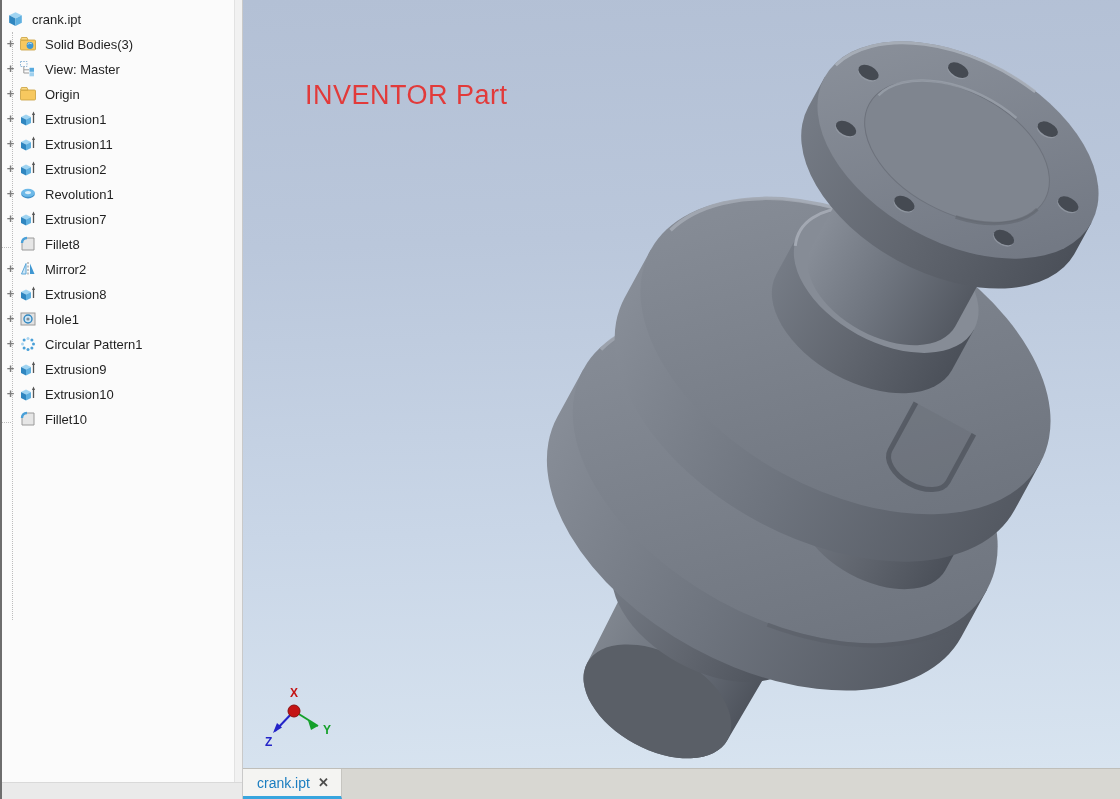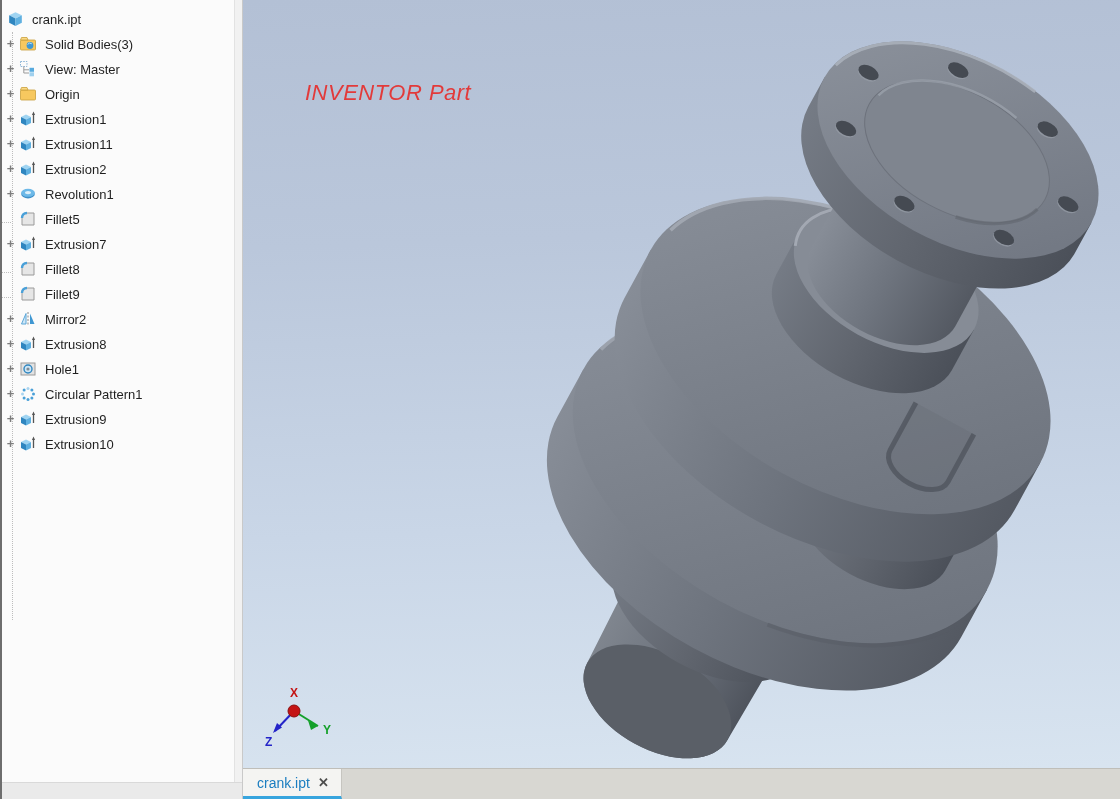--- a/index.html
+++ b/index.html
@@ -45,22 +45,22 @@
     position:absolute;bottom:0;left:0;right:0;height:16px;
     background:#eaeaea;border-top:1px solid #d9d9d9;
   }
   
   .viewport{
     position:relative;flex:1;height:799px;overflow:hidden;
     background:linear-gradient(178deg,#b3c0d5 0%, #bac7db 30%, #c9d6e7 65%, #d8e4f0 96%);
   }
   .annotation{
     position:absolute;left:62px;top:80px;
-    font-size:22px;letter-spacing:.5px;color:#e23a3a;
-    z-index:5;user-select:none;font-style:italic;
+    font-size:27px;letter-spacing:.5px;color:#e23a3a;
+    z-index:5;user-select:none;
   }
   .model-svg{position:absolute;left:0;top:0;z-index:2;}
   .triad-svg{position:absolute;left:8px;top:682px;z-index:4;}
   .triad-label{font-size:12px;font-weight:bold;font-family:"Liberation Sans",sans-serif;}
   
   .tabbar{
     position:absolute;left:0;right:0;bottom:0;height:30px;
     background:#d8d7d2;border-top:1px solid #bfbeb9;
     display:flex;align-items:stretch;z-index:6;
   }
@@ -170,61 +170,41 @@
         <span class="ticon">
           <svg viewBox="0 0 18 18" width="18" height="18">
             <ellipse cx="9" cy="9" rx="6.8" ry="4.4" fill="#3f8fc8"></ellipse>
             <ellipse cx="9" cy="7.8" rx="6.8" ry="4" fill="#6db9e8"></ellipse>
             <ellipse cx="9" cy="7.6" rx="3" ry="1.6" fill="#ddeffa"></ellipse>
           </svg>
         </span>
         <span class="tlabel">Revolution1</span>
       </div>
       <div class="trow">
+        <span class="expander">+</span>
+        <span class="ticon">
+          <svg viewBox="0 0 18 18" width="18" height="18">
+            <polygon points="2,7 7,4.5 12,7 7,9.5" fill="#9fd4f2"></polygon>
+            <polygon points="2,7 7,9.5 7,15.5 2,13" fill="#2f86c0"></polygon>
+            <polygon points="7,9.5 12,7 12,13 7,15.5" fill="#5fb0e0"></polygon>
+            <line x1="14.5" y1="4.5" x2="14.5" y2="13" stroke="#555" stroke-width="1.3"></line>
+            <polygon points="14.5,1.5 12.9,5 16.1,5" fill="#555"></polygon>
+          </svg>
+        </span>
+        <span class="tlabel">Extrusion7</span>
+      </div>
+      <div class="trow">
         <span class="expander"><span class="stubline"></span></span>
         <span class="ticon">
           <svg viewBox="0 0 18 18" width="18" height="18">
             <path d="M3 15 V8 Q3 3 8 3 H15 V15 Z" fill="#e6e6e6" stroke="#9a9a9a"></path>
             <path d="M3 8 Q3 3 8 3" stroke="#4aa0d8" stroke-width="2.4" fill="none"></path>
           </svg>
         </span>
-        <span class="tlabel">Fillet5</span>
-      </div>
-      <div class="trow">
-        <span class="expander">+</span>
-        <span class="ticon">
-          <svg viewBox="0 0 18 18" width="18" height="18">
-            <polygon points="2,7 7,4.5 12,7 7,9.5" fill="#9fd4f2"></polygon>
-            <polygon points="2,7 7,9.5 7,15.5 2,13" fill="#2f86c0"></polygon>
-            <polygon points="7,9.5 12,7 12,13 7,15.5" fill="#5fb0e0"></polygon>
-            <line x1="14.5" y1="4.5" x2="14.5" y2="13" stroke="#555" stroke-width="1.3"></line>
-            <polygon points="14.5,1.5 12.9,5 16.1,5" fill="#555"></polygon>
-          </svg>
-        </span>
-        <span class="tlabel">Extrusion7</span>
-      </div>
-      <div class="trow">
-        <span class="expander"><span class="stubline"></span></span>
-        <span class="ticon">
-          <svg viewBox="0 0 18 18" width="18" height="18">
-            <path d="M3 15 V8 Q3 3 8 3 H15 V15 Z" fill="#e6e6e6" stroke="#9a9a9a"></path>
-            <path d="M3 8 Q3 3 8 3" stroke="#4aa0d8" stroke-width="2.4" fill="none"></path>
-          </svg>
-        </span>
         <span class="tlabel">Fillet8</span>
-      </div>
-      <div class="trow">
-        <span class="expander"><span class="stubline"></span></span>
-        <span class="ticon">
-          <svg viewBox="0 0 18 18" width="18" height="18">
-            <path d="M3 15 V8 Q3 3 8 3 H15 V15 Z" fill="#e6e6e6" stroke="#9a9a9a"></path>
-            <path d="M3 8 Q3 3 8 3" stroke="#4aa0d8" stroke-width="2.4" fill="none"></path>
-          </svg>
-        </span>
-        <span class="tlabel">Fillet9</span>
       </div>
       <div class="trow">
         <span class="expander">+</span>
         <span class="ticon">
           <svg viewBox="0 0 18 18" width="18" height="18">
             <line x1="9" y1="2" x2="9" y2="15.5" stroke="#8a8a8a" stroke-dasharray="2,1.5"></line>
             <path d="M7 3.5 L2.5 14 H7 Z" fill="#cfe7f7" stroke="#5aa6d8"></path>
             <path d="M11 3.5 L15.5 14 H11 Z" fill="#3f97d2"></path>
           </svg>
         </span>
@@ -288,20 +268,30 @@
         <span class="ticon">
           <svg viewBox="0 0 18 18" width="18" height="18">
             <polygon points="2,7 7,4.5 12,7 7,9.5" fill="#9fd4f2"></polygon>
             <polygon points="2,7 7,9.5 7,15.5 2,13" fill="#2f86c0"></polygon>
             <polygon points="7,9.5 12,7 12,13 7,15.5" fill="#5fb0e0"></polygon>
             <line x1="14.5" y1="4.5" x2="14.5" y2="13" stroke="#555" stroke-width="1.3"></line>
             <polygon points="14.5,1.5 12.9,5 16.1,5" fill="#555"></polygon>
           </svg>
         </span>
         <span class="tlabel">Extrusion10</span>
+      </div>
+      <div class="trow">
+        <span class="expander"><span class="stubline"></span></span>
+        <span class="ticon">
+          <svg viewBox="0 0 18 18" width="18" height="18">
+            <path d="M3 15 V8 Q3 3 8 3 H15 V15 Z" fill="#e6e6e6" stroke="#9a9a9a"></path>
+            <path d="M3 8 Q3 3 8 3" stroke="#4aa0d8" stroke-width="2.4" fill="none"></path>
+          </svg>
+        </span>
+        <span class="tlabel">Fillet10</span>
       </div>
     </div>
   <div class="sb-scroll"></div>
   <div class="sb-footer"></div>
 </div>
 
 <div class="viewport">
 
   <div class="annotation">INVENTOR Part</div>
 

